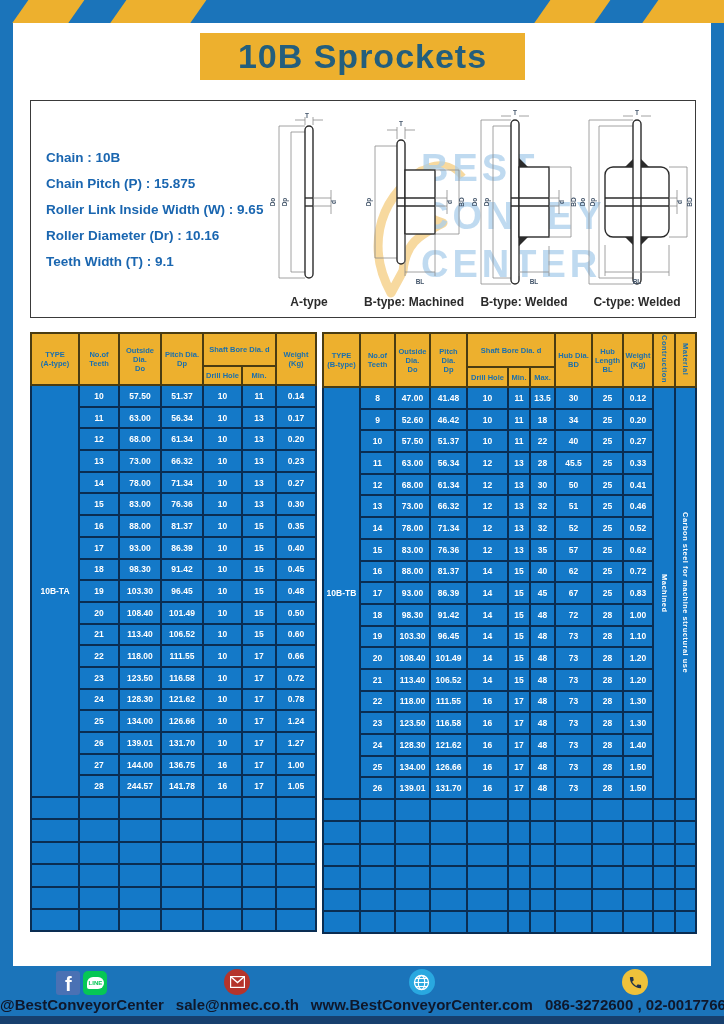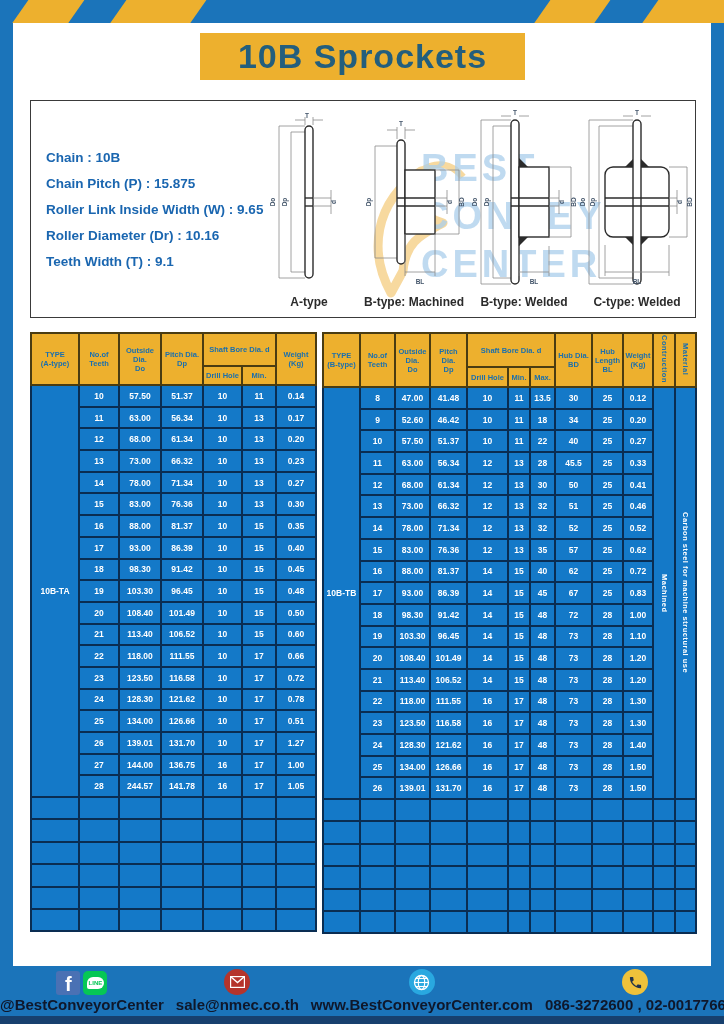--- a/index.html
+++ b/index.html
@@ -390,21 +390,21 @@
             <td>10</td>
             <td>17</td>
             <td>0.78</td>
           </tr>
           <tr>
             <td>25</td>
             <td>134.00</td>
             <td>126.66</td>
             <td>10</td>
             <td>17</td>
-            <td>0.51</td>
+            <td>1.24</td>
           </tr>
           <tr>
             <td>26</td>
             <td>139.01</td>
             <td>131.70</td>
             <td>10</td>
             <td>17</td>
             <td>1.27</td>
           </tr>
           <tr>

